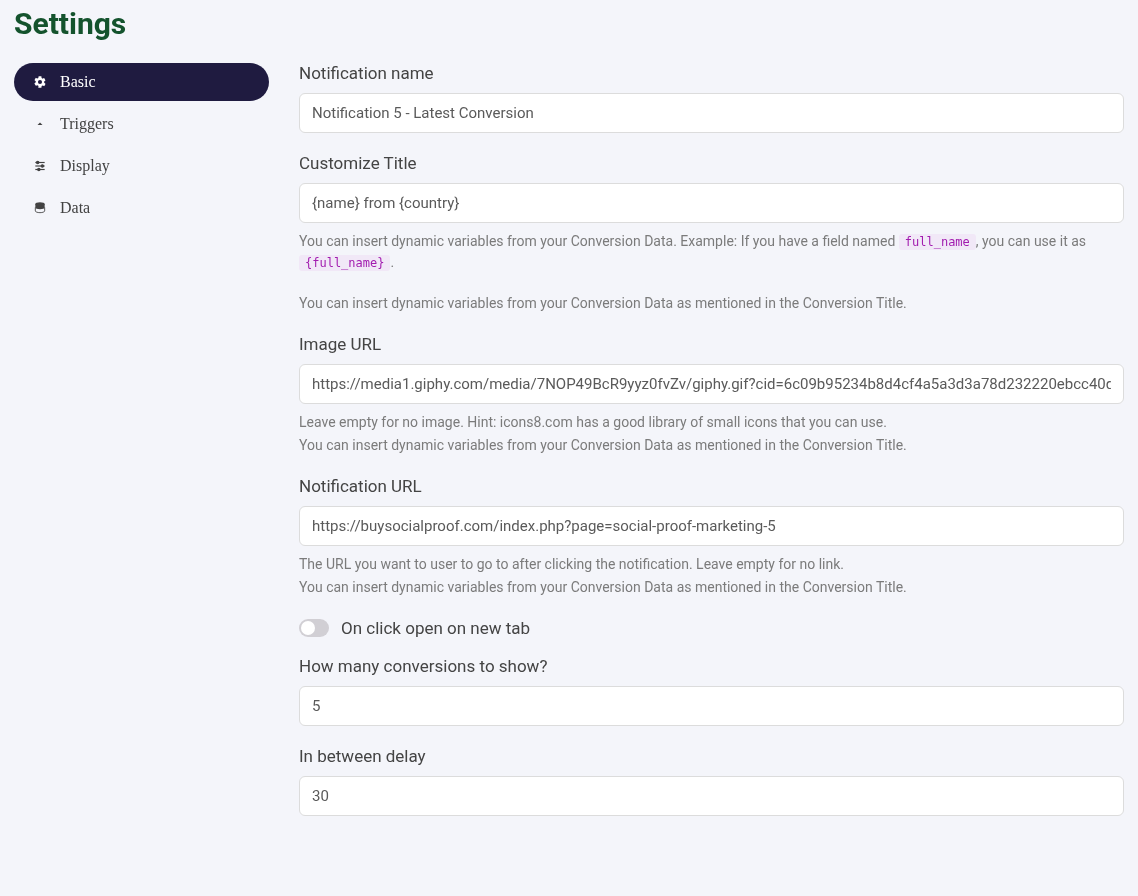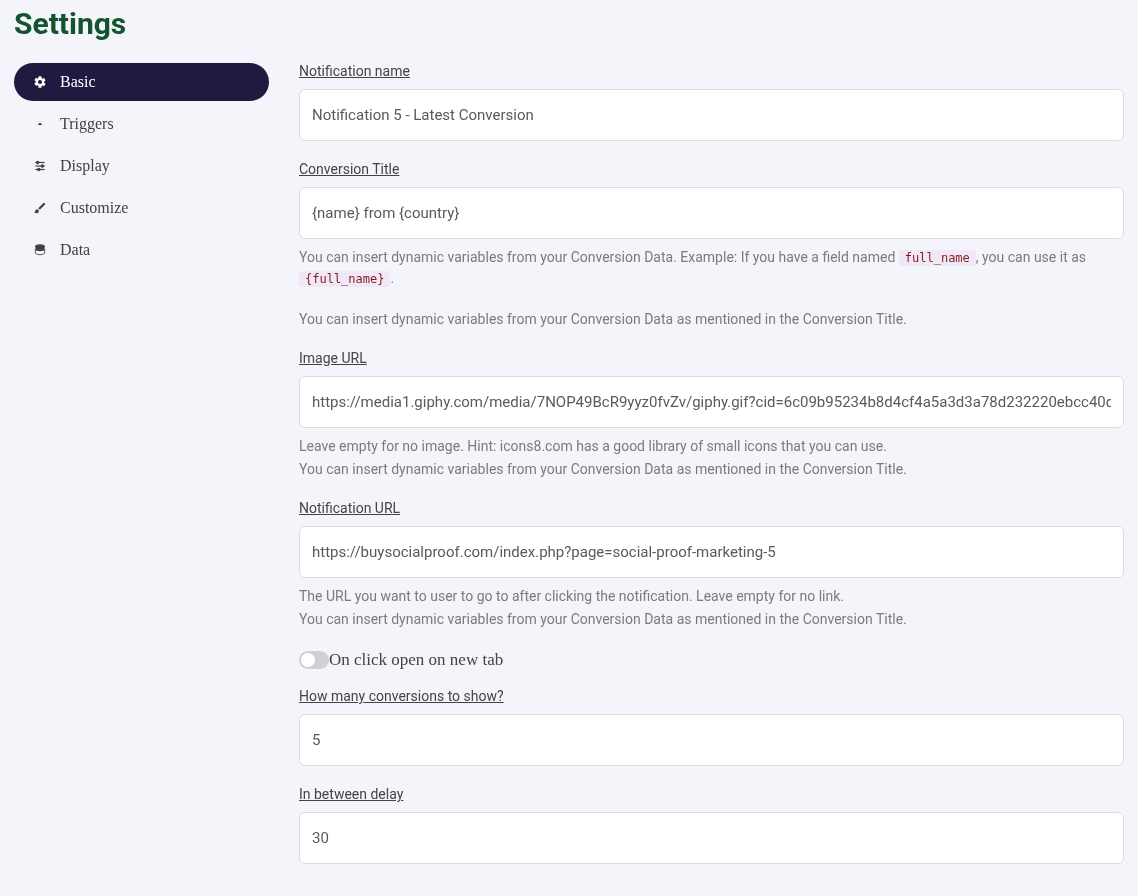--- a/index.html
+++ b/index.html
@@ -46,56 +46,55 @@
       align-items: center;
       justify-content: center;
     }
     .main {
       flex: 1;
       min-width: 0;
     }
     .form-group { margin-bottom: 20px; }
     .form-label {
       display: block;
-      font-size: 14px;
+      font-size: 17px;
       color: #444;
       margin-bottom: 10px;
       font-weight: 400;
-      text-decoration: underline;
     }
     .form-input {
       width: 100%;
       border: 1px solid #dcdcdc;
       border-radius: 6px;
       background: #fff;
-      padding: 16px 12px;
+      padding: 10px 12px;
       font-size: 15px;
       color: #5a5a5a;
       outline: none;
       font-family: inherit;
     }
     .form-help {
       font-size: 14px;
       color: #7b7b7b;
       margin-top: 8px;
       line-height: 1.5;
     }
     .form-help code {
       background: #f1e8f7;
-      color: #7f1d1d;
+      color: #a21caf;
       padding: 1px 6px;
       border-radius: 3px;
       font-size: 12px;
       font-family: Consolas, Monaco, monospace;
     }
     .toggle-row {
       display: flex;
       align-items: center;
+      gap: 12px;
       margin-bottom: 18px;
-      font-family: Liberation Serif, serif;
     }
     .toggle-track {
       width: 30px;
       height: 18px;
       background: #d1cfd4;
       border-radius: 9px;
       position: relative;
       cursor: pointer;
     }
     .toggle-knob {
@@ -146,28 +145,20 @@
             <line x1="4" y1="12" x2="20" y2="12"></line>
             <line x1="4" y1="18" x2="20" y2="18"></line>
             <circle cx="8" cy="6" r="2" fill="currentColor"></circle>
             <circle cx="16" cy="12" r="2" fill="currentColor"></circle>
             <circle cx="10" cy="18" r="2" fill="currentColor"></circle>
           </svg>
       </span>
       <span>Display</span>
     </div>
 
-    <div class="sidebar-item">
-      <span class="sidebar-icon">
-        <svg viewBox="0 0 24 24" width="14" height="14" fill="currentColor">
-            <path d="M7 14c-1.66 0-3 1.34-3 3 0 1.31-1.16 2-2 2 .92 1.22 2.49 2 4 2 2.21 0 4-1.79 4-4 0-1.66-1.34-3-3-3zm13.71-9.37l-1.34-1.34a.996.996 0 0 0-1.41 0L9 12.25 11.75 15l8.96-8.96a.996.996 0 0 0 0-1.41z"></path>
-          </svg>
-      </span>
-      <span>Customize</span>
-    </div>
 
     <div class="sidebar-item">
       <span class="sidebar-icon">
         <svg viewBox="0 0 24 24" width="14" height="14" fill="currentColor">
             <ellipse cx="12" cy="5" rx="8" ry="3"></ellipse>
             <path d="M4 5v6c0 1.66 3.58 3 8 3s8-1.34 8-3V5"></path>
             <path d="M4 11v6c0 1.66 3.58 3 8 3s8-1.34 8-3v-6" fill="none" stroke="currentColor" stroke-width="1.5"></path>
           </svg>
       </span>
       <span>Data</span>
@@ -176,21 +167,21 @@
   </nav>
 
   <div class="main">
 
     <div class="form-group">
       <label class="form-label">Notification name</label>
       <input class="form-input" type="text" value="Notification 5 - Latest Conversion" style="">
     </div>
 
     <div class="form-group">
-      <label class="form-label">Conversion Title</label>
+      <label class="form-label">Customize Title</label>
       <input class="form-input" type="text" value="{name} from {country}" style="">
       <div class="form-help">
         <span>You can insert dynamic variables from your Conversion Data. Example: If you have a field named </span><code>full_name</code><span>, you can use it as </span><code>{full_name}</code><span>.</span>
       </div>
     </div>
 
     <div class="form-group">
       <div class="form-help">You can insert dynamic variables from your Conversion Data as mentioned in the Conversion Title.</div>
     </div>
 

